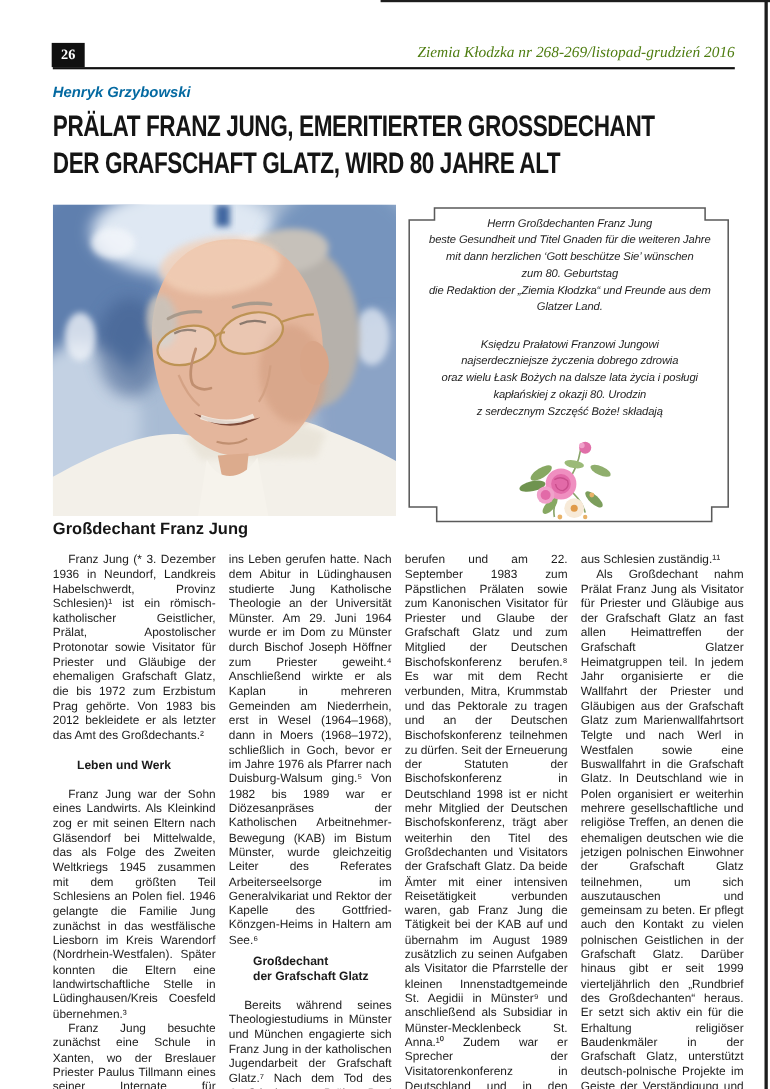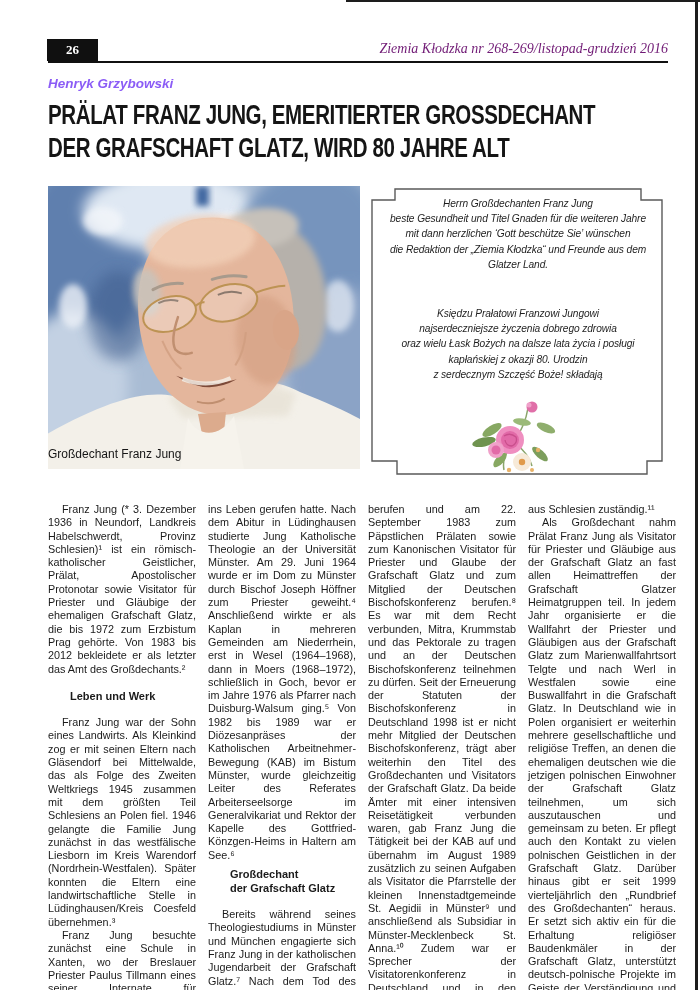--- a/index.html
+++ b/index.html
@@ -6,34 +6,34 @@
   #page{
     position:relative;width:700px;height:990px;background:#ffffff;
     font-family:"Liberation Sans", sans-serif;color:#1b1b1b;overflow:hidden;
     margin:0 auto;
   }
   
   .edge-right{position:absolute;left:695px;top:0;width:3px;height:990px;background:#1d1d1d;}
   .edge-top{position:absolute;left:346px;top:0;width:354px;height:2px;background:#1d1d1d;}
 
   
-  .page-number-box{position:absolute;left:47px;top:39px;width:51px;height:22px;background:#101010;
+  .page-number-box{position:absolute;left:47px;top:39px;width:30px;height:22px;background:#101010;
     display:flex;align-items:center;justify-content:center;}
   .page-number-box span{color:#ffffff;font-family:"Liberation Serif",serif;font-weight:700;font-size:13px;}
   .journal-line{position:absolute;right:32px;top:41px;font-family:"Liberation Serif",serif;
-    font-style:italic;font-size:14px;color:#701a75;}
+    font-style:italic;font-size:14px;color:#4d7c0f;}
   .header-rule{position:absolute;left:48px;top:61px;width:620px;height:2px;background:#101010;}
-  .author-line{position:absolute;left:48px;top:76px;font-size:13.5px;font-weight:700;font-style:italic;color:#8b5cf6;}
+  .author-line{position:absolute;left:48px;top:76px;font-size:13.5px;font-weight:700;font-style:italic;color:#0369a1;}
   .article-title{position:absolute;left:48px;top:99px;color:#151515;}
   .article-title .tline{display:inline-block;transform:scaleX(0.76);transform-origin:0 50%;
     font-size:27px;font-weight:700;letter-spacing:-0.5px;white-space:nowrap;line-height:33px;}
 
   
   .photo-wrap{position:absolute;left:48px;top:186px;width:312px;height:283px;overflow:hidden;}
-  .photo-caption{position:absolute;left:48px;top:447px;font-size:12px;font-weight:400;color:#161616;}
+  .photo-caption{position:absolute;left:48px;top:472px;font-size:15px;font-weight:700;color:#161616;}
 
   
   .dedication-box{position:absolute;left:370px;top:186px;width:296px;height:293px;}
   .dedication-frame{position:absolute;left:0;top:0;}
   .dedication-text{position:absolute;left:4px;right:4px;text-align:center;
     font-style:italic;font-size:10.2px;line-height:15.2px;color:#1e1e1e;letter-spacing:-0.1px;}
   .dedication-text div{white-space:nowrap;}
   .ded-german{top:10px;}
   .ded-polish{top:120px;}
   .flower-wrap{position:absolute;left:92px;top:214px;width:116px;height:78px;}
@@ -129,20 +129,21 @@
   <div class="photo-caption">Großdechant Franz Jung</div>
 
   <div class="dedication-box">
     <svg class="dedication-frame" width="296" height="293" viewBox="0 0 296 293" xmlns="http://www.w3.org/2000/svg">
       <polygon points="25,3 271,3 271,14 292,14 292,275 277,275 277,288 27,288 27,275 2,275 2,14 25,14" fill="none" stroke="#5a5a5a" stroke-width="1.4"></polygon>
     </svg>
     <div class="dedication-text ded-german">
       <div>Herrn Großdechanten Franz Jung</div>
       <div>beste Gesundheit und Titel Gnaden für die weiteren Jahre</div>
       <div>mit dann herzlichen ‘Gott beschütze Sie’ wünschen</div>
+      <div>zum 80. Geburtstag</div>
       <div>die Redaktion der „Ziemia Kłodzka“ und Freunde aus dem</div>
       <div>Glatzer Land.</div>
     </div>
     <div class="dedication-text ded-polish">
       <div>Księdzu Prałatowi Franzowi Jungowi</div>
       <div>najserdeczniejsze życzenia dobrego zdrowia</div>
       <div>oraz wielu Łask Bożych na dalsze lata życia i posługi</div>
       <div>kapłańskiej z okazji 80. Urodzin</div>
       <div>z serdecznym Szczęść Boże! składają</div>
     </div>

